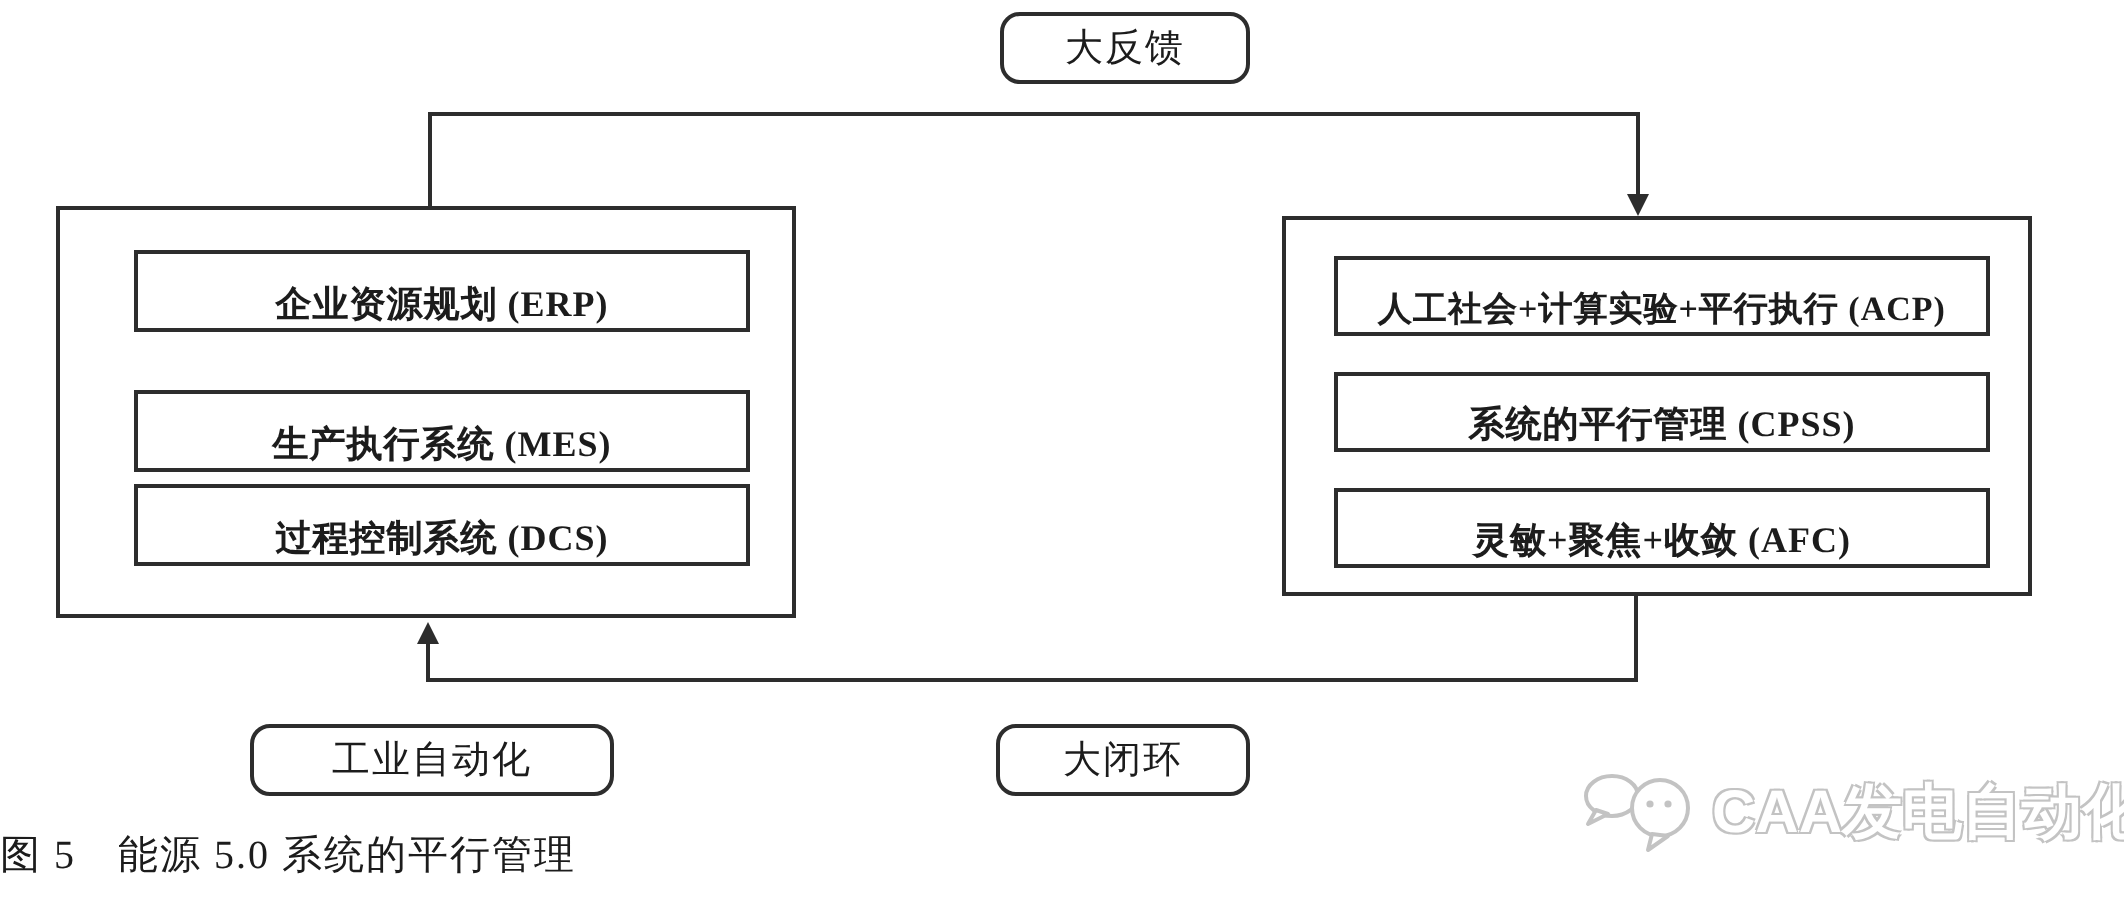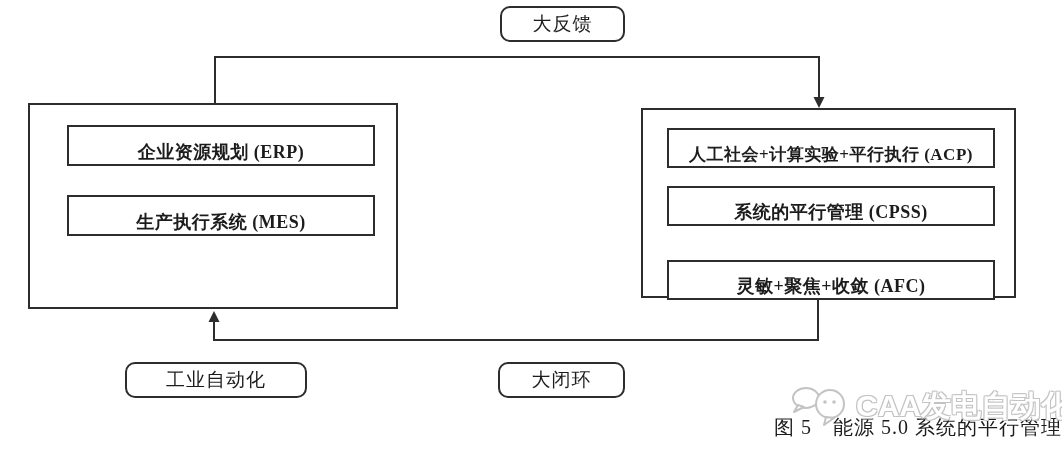--- a/index.html
+++ b/index.html
@@ -63,29 +63,29 @@
   .left-outer .inner-box { left: 37px; width: 308px; height: 41px; }
   .left-outer .inner-1 { top: 20px; }
   .left-outer .inner-2 { top: 78px; margin-top: 12px; }
   .left-outer .inner-3 { top: 137px; }
   .right-outer {
     left: 641px; top: 108px; width: 375px; height: 190px; padding-left: 23px;
   }
   .right-outer .inner-box { left: 24px; width: 328px; height: 40px; }
   .right-outer .inner-1 { top: 18px; font-size: 17px; }
   .right-outer .inner-2 { top: 76px; }
-  .right-outer .inner-3 { top: 134px; margin-top: 16px; }
+  .right-outer .inner-3 { top: 134px; }
   .bottom-1 { left: 125px; top: 362px; width: 182px; height: 36px; }
   .bottom-2 { left: 498px; top: 362px; width: 127px; height: 36px; }
   .bottom-3 { left: 738px; top: 362px; width: 167px; height: 36px; }
   .caption {
     position: absolute;
     left: 0; top: 414px;
     width: 1062px;
-    text-align: right;
+    text-align: left;
     font-size: 20px;
     letter-spacing: 1px;
     color: #1c1c1c;
   }
   .watermark {
     position: absolute;
     left: 790px; top: 382px;
     display: flex;
     align-items: center;
     gap: 2px;
@@ -123,20 +123,23 @@
     <span>大反馈</span>
   </div>
 
   <div class="box outer-box left-outer">
     <div class="inner-box inner-1">
       <span>企业资源规划 (ERP)</span>
     </div>
     <div class="inner-box inner-2">
       <span>生产执行系统 (MES)</span>
     </div>
+    <div class="inner-box inner-3">
+      <span>过程控制系统 (DCS)</span>
+    </div>
   </div>
 
   <div class="box outer-box right-outer">
     <div class="inner-box inner-1">
       <span>人工社会+计算实验+平行执行 (ACP)</span>
     </div>
     <div class="inner-box inner-2">
       <span>系统的平行管理 (CPSS)</span>
     </div>
     <div class="inner-box inner-3">

